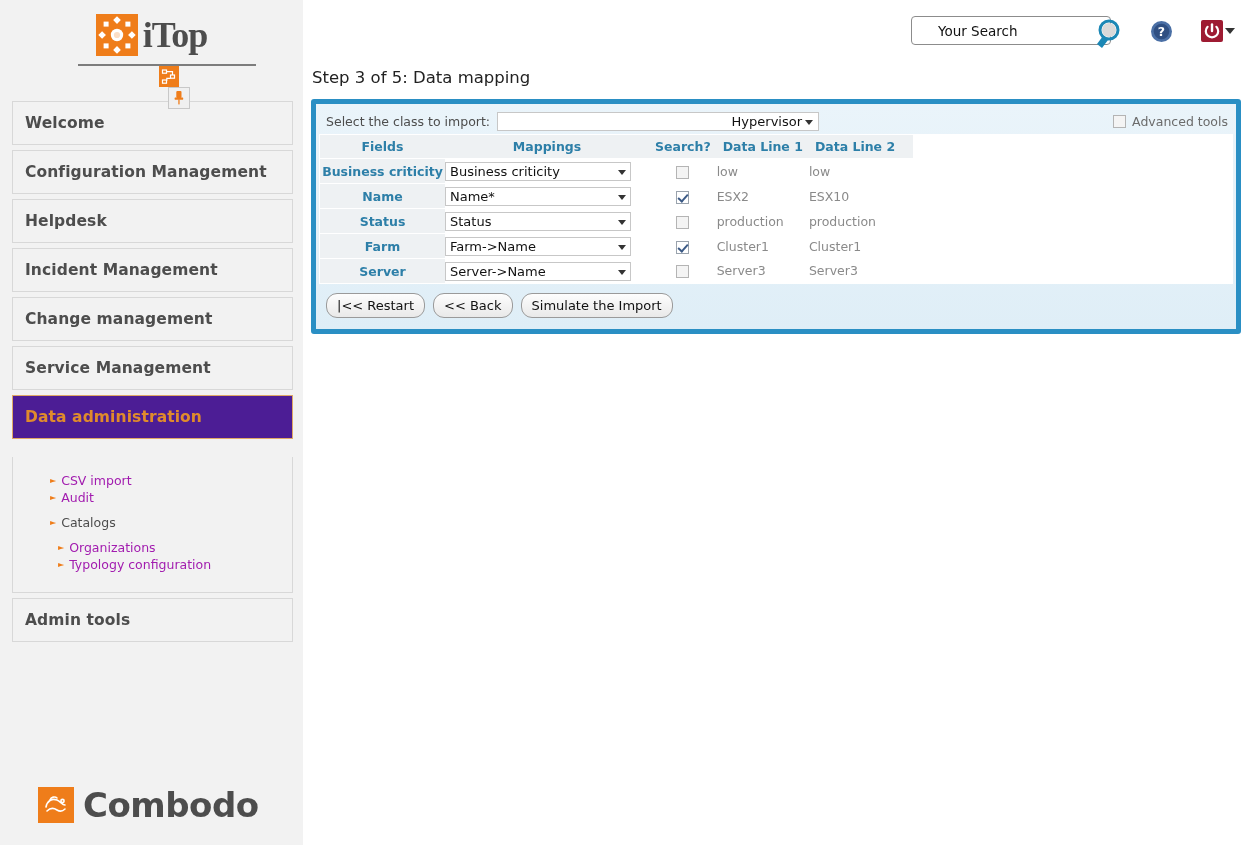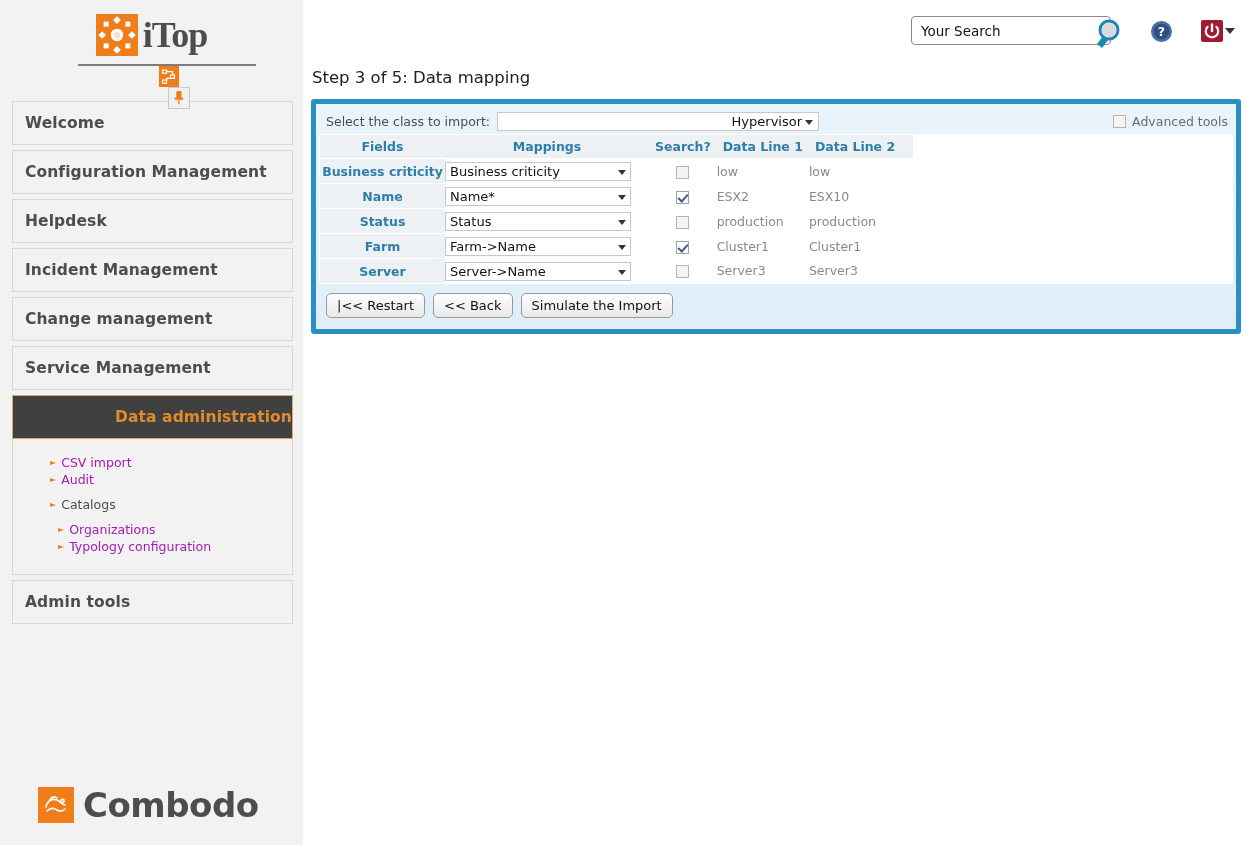--- a/index.html
+++ b/index.html
@@ -132,23 +132,22 @@
   .menu-title {
     padding: 12px 0 12px 12px;
     font-size: 15.5px;
     font-weight: bold;
     color: #4d4d4d;
     font-family: "DejaVu Sans", "Liberation Sans", sans-serif;
     letter-spacing: 0.1px;
   }
   .menu-block.active {
     border: 1px solid #e0a866;
-    background: #404040;
-    margin-bottom: 0;
-    text-align: right;
+    background: #4c1d95;
+    margin-bottom: 18px;
   }
   .menu-block.active .menu-title {
     color: #e08b2c;
   }
   .submenu {
     border: 1px solid #d8d8d8;
     border-top: none;
     background: #f2f2f2;
     padding: 16px 0 18px 0;
     margin-bottom: 5px;
@@ -210,21 +209,21 @@
     height: 29px;
   }
   .search-input {
     width: 200px;
     height: 29px;
     border: 1px solid #8c8c8c;
     border-radius: 4px;
     background: #ffffff;
     font-size: 13.5px;
     color: #111;
-    padding: 0 30px 0 9px;
+    padding: 0 30px 0 26px;
     box-sizing: border-box;
     font-family: "DejaVu Sans", "Liberation Sans", sans-serif;
     outline: none;
   }
   .search-glass {
     position: absolute;
     right: -12px;
     top: 1px;
     width: 34px;
     height: 34px;
@@ -426,21 +425,21 @@
   .filler { background: #ffffff; }
 
   .btn-row {
     padding: 9px 0 11px 10px;
     display: flex;
     gap: 8px;
   }
   .wbtn {
     background: linear-gradient(to bottom, #fdfdfd 0%, #e9e9e9 100%);
     border: 1px solid #9a9a9a;
-    border-radius: 5px;
+    border-radius: 11px;
     font-size: 13px;
     color: #111;
     font-family: "DejaVu Sans", "Liberation Sans", sans-serif;
     padding: 4px 10px;
     cursor: pointer;
     line-height: 15px;
   }
 </style>
 </head>
 <body>

